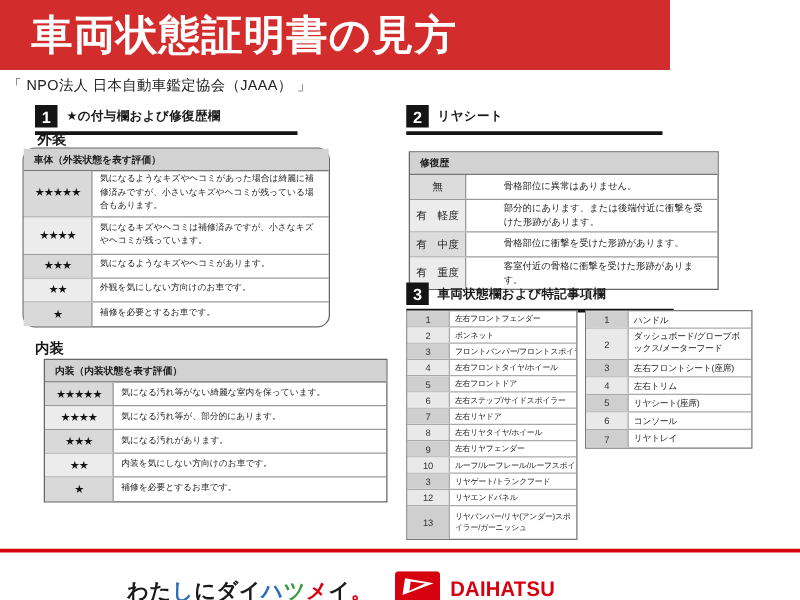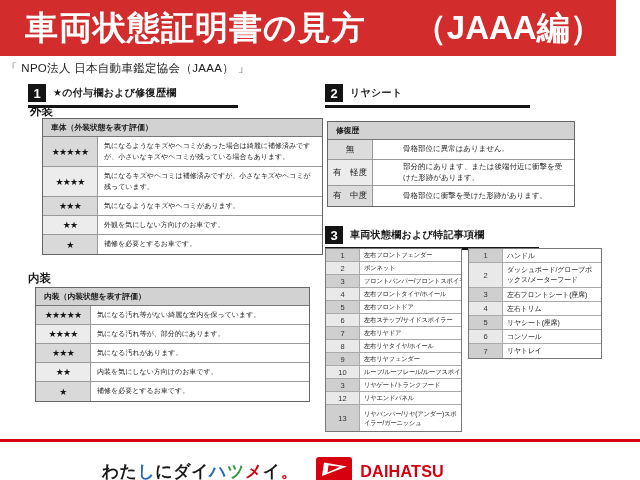--- a/index.html
+++ b/index.html
@@ -3,21 +3,21 @@
 <meta charset="utf-8">
 <style>
   html,body{margin:0;padding:0;}
   body{
     width:640px;height:480px;position:relative;overflow:hidden;background:#fff;
     font-family:"Liberation Sans","DejaVu Sans",sans-serif;color:#1a1a1a;
   }
   .abs{position:absolute;}
 
   
-  .top-banner{left:0;top:0;width:616px;height:56px;background:var(--header_red,#d22c2c);
+  .top-banner{left:0;top:0;width:536px;height:56px;background:var(--header_red,#d22c2c);
     display:flex;align-items:center;padding-left:25px;box-sizing:border-box;}
   .top-title{color:#fff;font-size:33px;font-weight:bold;letter-spacing:1px;white-space:nowrap;}
   .top-edition{color:#fff;font-size:33px;font-weight:bold;margin-left:48px;white-space:nowrap;}
 
   .subtitle{left:6px;top:61px;font-size:11.5px;color:#222;letter-spacing:0.3px;}
 
   
   .sec-head{display:flex;align-items:center;gap:7px;border-bottom:3px solid #141414;padding-bottom:3px;box-sizing:border-box;}
   .sec-num{width:18px;height:18px;background:#141414;color:#fff;font-weight:bold;font-size:13px;
     display:flex;align-items:center;justify-content:center;flex:0 0 18px;}
@@ -33,21 +33,21 @@
   .tbl-header{background:var(--table_header_gray,#d2d2d2);border-bottom:1px solid #777;
     font-weight:bold;font-size:7.8px;padding:3px 8px;}
   .rt-row{display:flex;border-bottom:1px solid #9a9a9a;min-height:19px;box-sizing:border-box;}
   .rt-row:last-child{border-bottom:none;}
   .rt-row.h30{min-height:30px;}
   .rt-stars{flex:0 0 54px;border-right:1px solid #9a9a9a;display:flex;align-items:center;justify-content:center;
     font-size:9px;letter-spacing:-0.8px;color:#141414;}
   .rt-row:nth-child(odd) .rt-stars{background:#ececec;}
   .rt-row:nth-child(even) .rt-stars{background:#d9d9d9;}
   .rt-desc{flex:1;font-size:7px;line-height:1.5;padding:2px 6px;display:flex;align-items:center;color:#222;}
-  .ext-table{left:42px;top:118px;width:281px;}
+  .ext-table{left:18px;top:118px;width:246px;border-radius:10px;}
   .int-table{left:35px;top:287px;width:275px;}
   .ext-label{left:30px;top:104px;}
   .int-label{left:28px;top:271px;}
 
   
   .repair-table{left:327px;top:121px;width:248px;border:1px solid #666;background:#fff;box-sizing:border-box;}
   .rp-row{display:flex;border-bottom:1px solid #9a9a9a;min-height:20px;box-sizing:border-box;}
   .rp-row:last-child{border-bottom:none;}
   .rp-grade{flex:0 0 44px;border-right:1px solid #9a9a9a;display:flex;align-items:center;justify-content:center;
     font-size:8.5px;white-space:nowrap;}
@@ -78,21 +78,20 @@
   .footer{left:0;top:457px;width:548px;display:flex;justify-content:center;align-items:center;gap:18px;}
   .slogan{font-weight:bold;font-size:17px;letter-spacing:0.5px;white-space:nowrap;}
   .brand-block{display:flex;align-items:center;gap:6px;}
   .brand-text{color:var(--brand_red,#d7000f);font-weight:bold;font-size:17px;letter-spacing:0.2px;transform:scaleX(0.95);}
 </style>
 </head>
 <body>
 
 <div class="abs top-banner">
   <span class="top-title">車両状態証明書の見方</span>
-  <span class="top-edition">（JAAA編）</span>
 </div>
 
 <div class="abs subtitle">「 NPO法人 日本自動車鑑定協会（JAAA） 」</div>
 
 <div class="abs sec-head sec1">
   <span class="sec-num">1</span>
   <span class="sec-title">★の付与欄および修復歴欄</span>
 </div>
 
 <div class="abs area-label ext-label">外装</div>
@@ -156,20 +155,24 @@
     <div class="rp-grade">無</div>
     <div class="rp-desc">骨格部位に異常はありません。</div>
   </div>
   <div class="rp-row">
     <div class="rp-grade">有　軽度</div>
     <div class="rp-desc">部分的にあります、または後端付近に衝撃を受けた形跡があります。</div>
   </div>
   <div class="rp-row">
     <div class="rp-grade">有　中度</div>
     <div class="rp-desc">骨格部位に衝撃を受けた形跡があります。</div>
+  </div>
+  <div class="rp-row">
+    <div class="rp-grade">有　重度</div>
+    <div class="rp-desc">客室付近の骨格に衝撃を受けた形跡があります。</div>
   </div>
 </div>
 
 <div class="abs sec-head sec3">
   <span class="sec-num">3</span>
   <span class="sec-title">車両状態欄および特記事項欄</span>
 </div>
 
 <div class="abs parts-table parts-left">
   <div class="pt-row">

